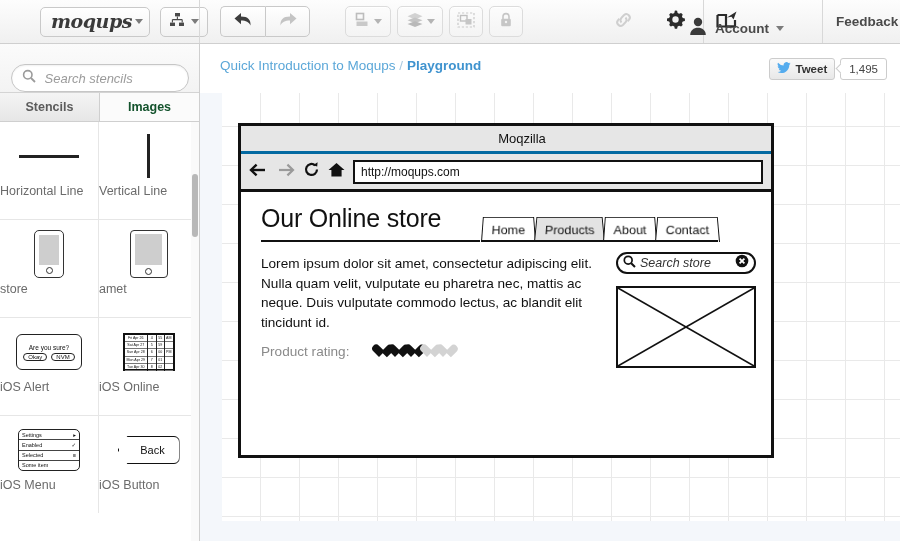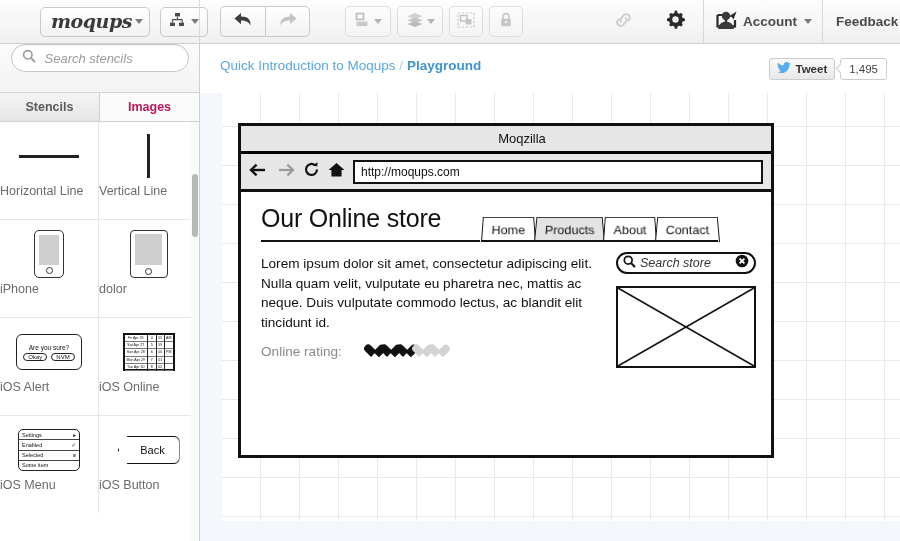--- a/index.html
+++ b/index.html
@@ -51,40 +51,40 @@
 
   .account-btn{height:30px;display:flex;align-items:center;gap:7px;padding:0 8px;cursor:pointer;}
   .account-label{font-size:13.5px;font-weight:bold;color:#4a4a4a;}
   .feedback{font-size:13.5px;font-weight:bold;color:#4a4a4a;cursor:pointer;}
 
   
   .sidebar{
     position:absolute;left:0;top:44px;width:200px;height:497px;
     background:#ffffff;border-right:1px solid #cfcfcf;box-sizing:border-box;
   }
-  .search-wrap{height:48px;display:flex;align-items:flex-start;justify-content:center;
+  .search-wrap{height:48px;display:flex;align-items:flex-end;justify-content:center;
     background:linear-gradient(#fbfbfb,#f3f3f3);border-bottom:1px solid #d4d4d4;}
   .search-box{
     width:178px;height:28px;border:1px solid #c6c6c6;border-radius:14px;
     background:#fff;display:flex;align-items:center;padding:0 10px;box-sizing:border-box;
     box-shadow:0 1px 2px rgba(0,0,0,.06) inset;
   }
   .search-box input{
     border:none;outline:none;flex:1;margin-left:7px;font-size:13px;
     font-family:"Liberation Sans",sans-serif;font-style:italic;color:#8d8d8d;background:transparent;
   }
   .search-box input::placeholder{color:#9b9b9b;font-style:italic;}
 
   .stencil-tabs{display:flex;height:28px;border-bottom:1px solid #cfcfcf;}
   .stencil-tab{
     flex:1;display:flex;align-items:center;justify-content:center;
     font-size:12.5px;font-weight:bold;color:#555;cursor:pointer;box-sizing:border-box;
   }
   .stencil-tab.inactive{background:linear-gradient(#f4f4f4,#e6e6e6);border-right:1px solid #cfcfcf;color:#5b5b5b;}
-  .stencil-tab.active{background:#fbfbfb;color:#be185d;}
+  .stencil-tab.active{background:#fbfbfb;color:#14532d;}
 
   .stencil-grid{position:relative;width:199px;height:420px;overflow:hidden;}
   .srow{display:flex;height:97px;border-bottom:1px solid #e6e6e6;}
   .scell{
     width:99px;box-sizing:border-box;display:flex;flex-direction:column;
     align-items:flex-start;justify-content:flex-start;padding-top:8px;cursor:pointer;
   }
   .scell:first-child{border-right:1px solid #e6e6e6;}
   .sthumb{height:52px;display:flex;align-items:center;justify-content:center;width:100%;}
   .slabel{font-size:12.5px;color:#6b6b6b;text-align:center;line-height:15px;margin-top:2px;}
@@ -152,21 +152,21 @@
     background-image:
       linear-gradient(to right,#e9e9e9 1px,transparent 1px),
       linear-gradient(to bottom,#e9e9e9 1px,transparent 1px);
     background-size:39px 39px;
     background-position:-1px -6px;
   }
 
   
   .wf{position:absolute;left:16px;top:30px;width:536px;height:335px;
     border:3px solid #111;background:#fff;box-sizing:border-box;}
-  .wf-title{height:28px;background:#e6e6e6;border-bottom:3px solid #000000;
+  .wf-title{height:28px;background:#e6e6e6;border-bottom:3px solid #0369a1;
     display:flex;align-items:center;justify-content:center;font-size:13px;color:#111;box-sizing:border-box;padding-left:32px;}
   .wf-nav{height:38px;background:#e6e6e6;border-bottom:3px solid #111;display:flex;align-items:center;
     padding:0 8px;gap:8px;box-sizing:border-box;}
   .wf-url{flex:1;height:24px;background:#fff;border:2px solid #111;display:flex;align-items:center;
     padding-left:6px;font-size:12px;color:#111;box-sizing:border-box;}
   .wf-body{position:relative;height:262px;background:#fff;box-sizing:border-box;}
 
   .store-title{position:absolute;left:20px;top:12px;font-size:25px;color:#111;letter-spacing:-0.2px;}
   .title-rule{position:absolute;left:20px;top:48px;width:219px;height:2px;background:#111;}
 
@@ -312,21 +312,21 @@
             <path d="M1.5 5 H10 V16.5 H19 V10" fill="none" stroke="#2b2b2b" stroke-width="2.2"></path>
             <path d="M1.5 5 V16.5 H19" fill="none" stroke="#2b2b2b" stroke-width="2.2"></path>
             <path d="M11 7.5 L20.5 1.5 L17.5 9.5 L15.5 6.8 Z" fill="#2b2b2b"></path>
           </svg>
         </span>
       </div>
     </div>
 
     <div class="vsep" style="left:703px;"></div>
 
-    <div class="tb-group" style="left:708px;">
+    <div class="tb-group" style="left:680px;align-items:flex-end;">
       <div class="account-btn">
         <span>
           <svg width="20" height="20" viewBox="0 0 20 20">
             <circle cx="10" cy="6" r="4.2" fill="#3a3a3a"></circle>
             <path d="M2.2 19 c0-4.6 3.5-7.2 7.8-7.2 s7.8 2.6 7.8 7.2 Z" fill="#3a3a3a"></path>
           </svg>
         </span>
         <span class="account-label">Account</span>
         <span class="caret"></span>
       </div>
@@ -380,30 +380,30 @@
       </div>
 
       <div class="srow">
         <div class="scell">
           <div class="sthumb">
             <div class="phone">
                 <div class="scr"></div>
                 <div class="hb"></div>
               </div>
           </div>
-          <div class="slabel">iPhone</div>
+          <div class="slabel">store</div>
         </div>
         <div class="scell">
           <div class="sthumb">
             <div class="pad">
                 <div class="scr"></div>
                 <div class="hb"></div>
               </div>
           </div>
-          <div class="slabel">dolor</div>
+          <div class="slabel">amet</div>
         </div>
       </div>
 
       <div class="srow">
         <div class="scell">
           <div class="sthumb">
             <div class="alert">
               <div class="t">Are you sure?</div>
               <div class="bt">
                 <span class="b">Okay</span>
@@ -566,21 +566,21 @@
               </div>
               <div class="wtab">
                 <span>Contact</span>
               </div>
             </div>
             <div class="tabs-rule"></div>
 
             <div class="para">Lorem ipsum dolor sit amet, consectetur adipiscing elit. Nulla quam velit, vulputate eu pharetra nec, mattis ac neque. Duis vulputate commodo lectus, ac blandit elit tincidunt id.</div>
 
             <div class="rating-row">
-              <span class="rating-label">Online rating:</span>
+              <span class="rating-label">Product rating:</span>
               <span class="hearts" id="hearts-host">
                   <span class="heart"></span>
                   <span class="heart"></span>
                   <span class="heart"></span>
                   <span class="heart off"></span>
                   <span class="heart off"></span>
                 </span>
             </div>
 
             <div class="wf-search">

